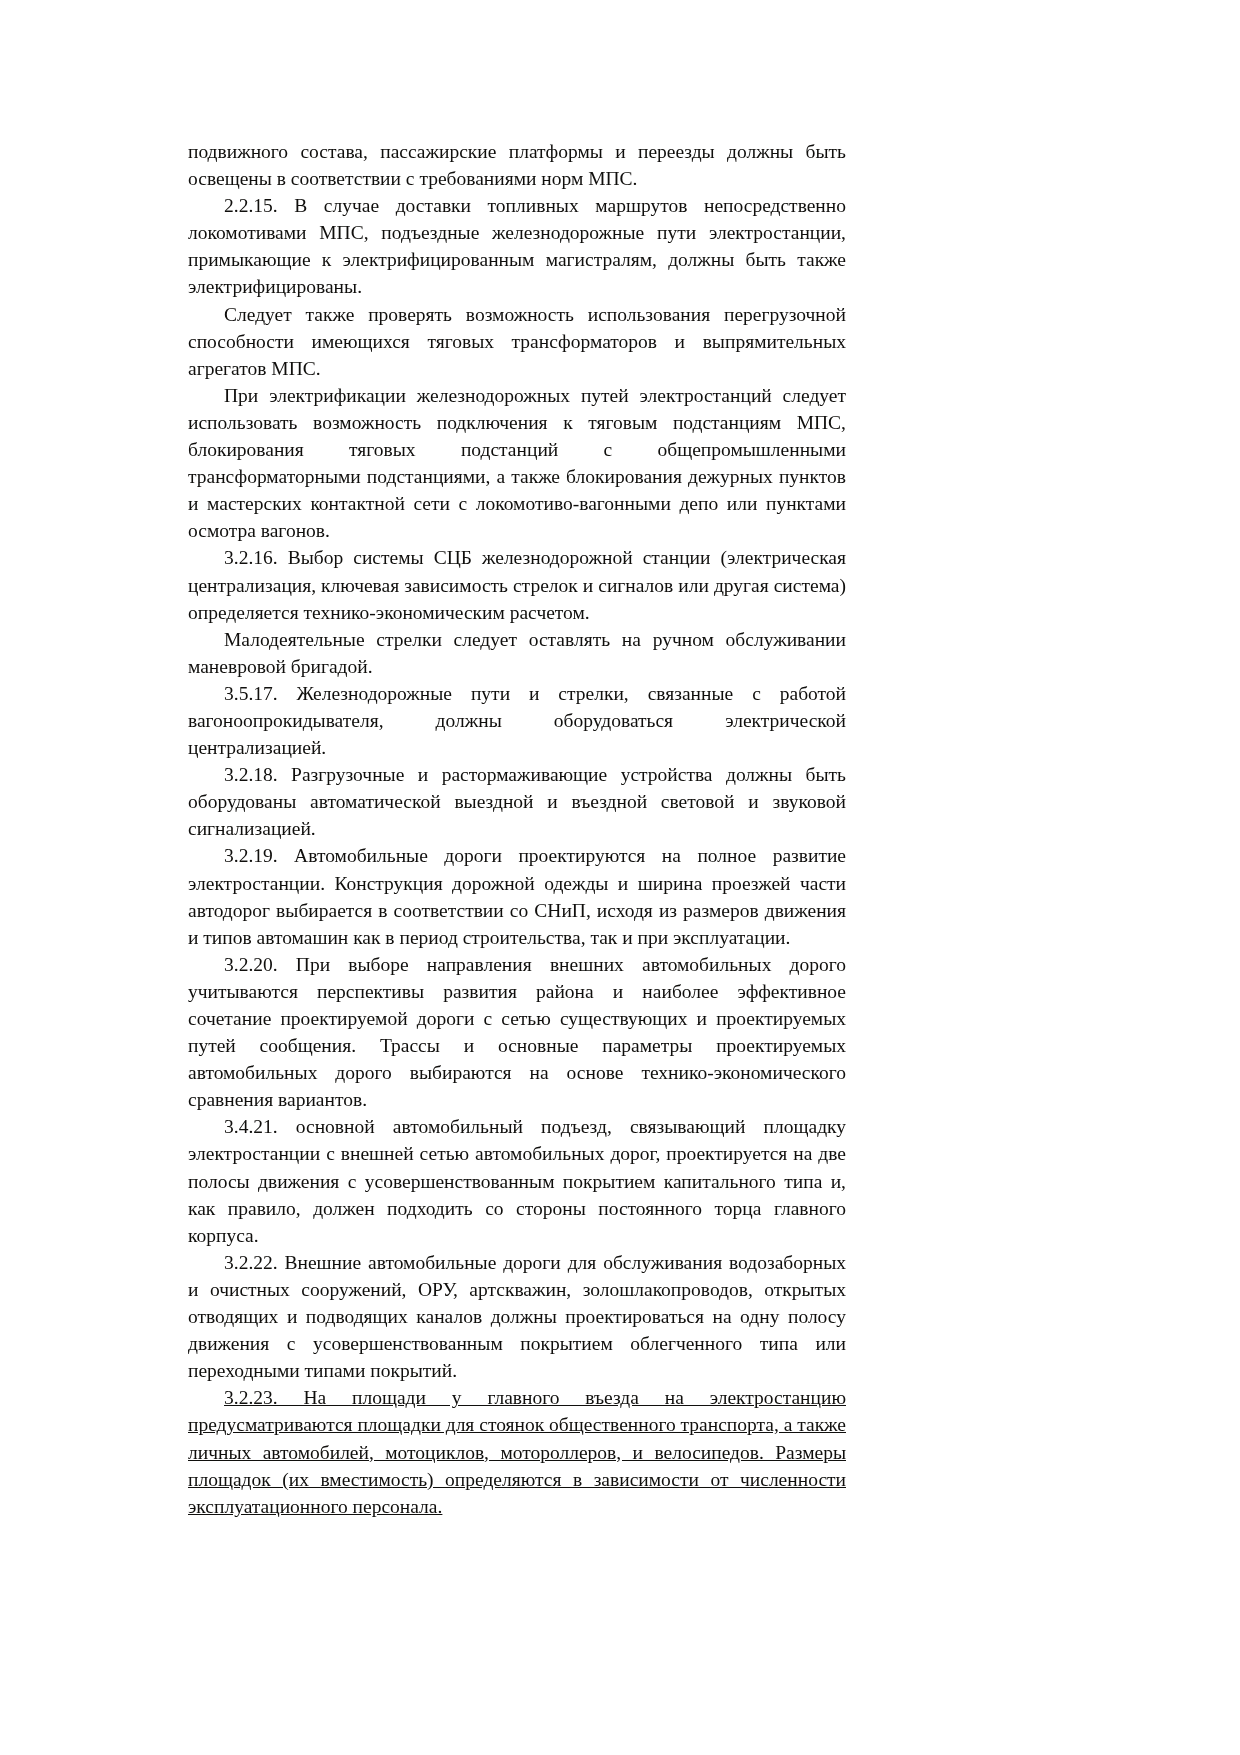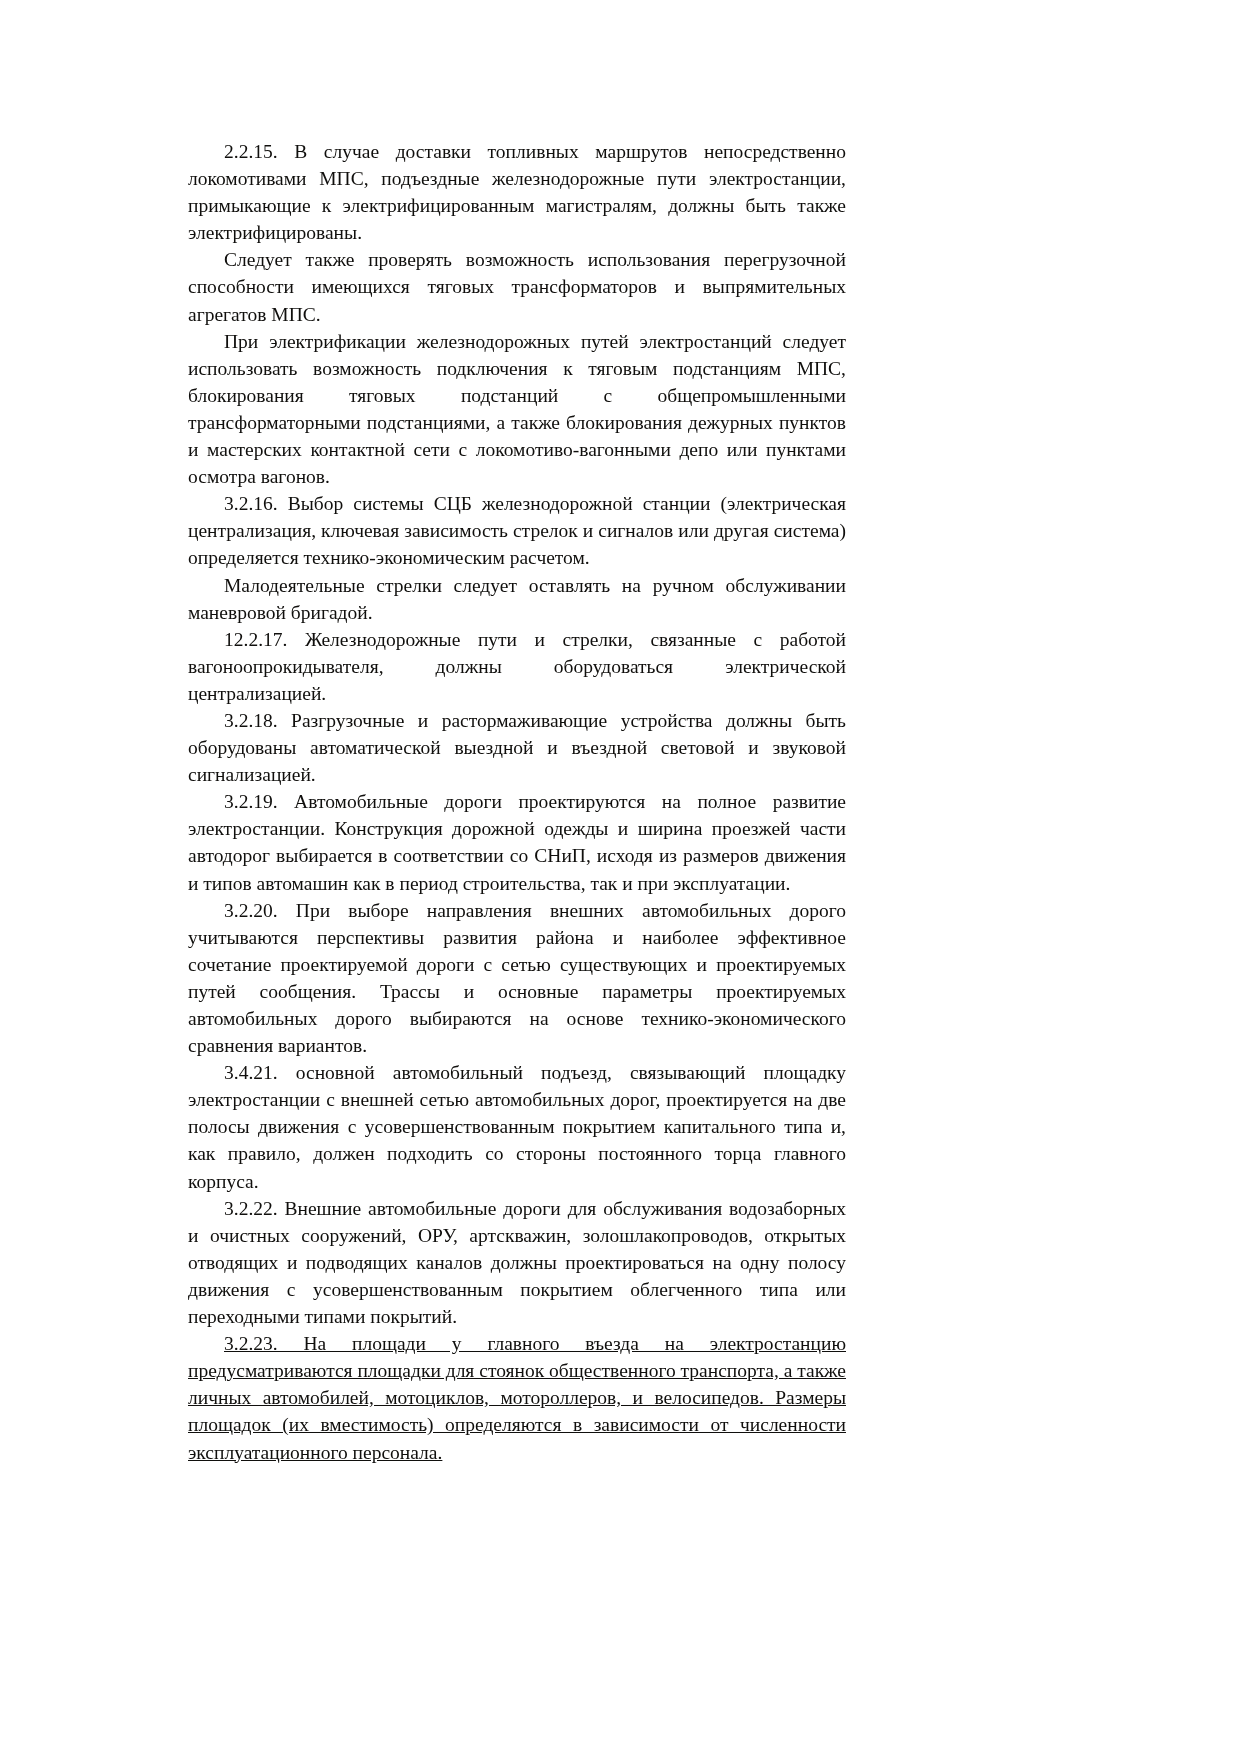--- a/index.html
+++ b/index.html
@@ -44,32 +44,33 @@
     text-decoration: underline;
   }
   
 </style>
 </head>
 <body>
 
 <div class="page">
   <div class="text-column">
 
+    <p class="para">подвижного состава, пассажирские платформы и переезды должны быть освещены в соответствии с требованиями норм МПС.</p>
 
     <p class="para indent">2.2.15. В случае доставки топливных маршрутов непосредственно локомотивами МПС, подъездные железнодорожные пути электростанции, примыкающие к электрифицированным магистралям, должны быть также электрифицированы.</p>
 
     <p class="para indent">Следует также проверять возможность использования перегрузочной способности имеющихся тяговых трансформаторов и выпрямительных агрегатов МПС.</p>
 
     <p class="para indent">При электрификации железнодорожных путей электростанций следует использовать возможность подключения к тяговым подстанциям МПС, блокирования тяговых подстанций с общепромышленными трансформаторными подстанциями, а также блокирования дежурных пунктов и мастерских контактной сети с локомотиво-вагонными депо или пунктами осмотра вагонов.</p>
 
     <p class="para indent">3.2.16. Выбор системы СЦБ железнодорожной станции (электрическая централизация, ключевая зависимость стрелок и сигналов или другая система) определяется технико-экономическим расчетом.</p>
 
     <p class="para indent">Малодеятельные стрелки следует оставлять на ручном обслуживании маневровой бригадой.</p>
 
-    <p class="para indent">12.2.17. Железнодорожные пути и стрелки, связанные с работой вагоноопрокидывателя, должны оборудоваться электрической централизацией.</p>
+    <p class="para indent">3.5.17. Железнодорожные пути и стрелки, связанные с работой вагоноопрокидывателя, должны оборудоваться электрической централизацией.</p>
 
 
     <p class="para indent">3.2.18. Разгрузочные и растормаживающие устройства должны быть оборудованы автоматической выездной и въездной световой и звуковой сигнализацией.</p>
 
     <p class="para indent">3.2.19. Автомобильные дороги проектируются на полное развитие электростанции. Конструкция дорожной одежды и ширина проезжей части автодорог выбирается в соответствии со СНиП, исходя из размеров движения и типов автомашин как в период строительства, так и при эксплуатации.</p>
 
     <p class="para indent">3.2.20. При выборе направления внешних автомобильных дорого учитываются перспективы развития района и наиболее эффективное сочетание проектируемой дороги с сетью существующих и проектируемых путей сообщения. Трассы и основные параметры проектируемых автомобильных дорого выбираются на основе технико-экономического сравнения вариантов.</p>
 
     <p class="para indent">3.4.21. основной автомобильный подъезд, связывающий площадку электростанции с внешней сетью автомобильных дорог, проектируется на две полосы движения с усовершенствованным покрытием капитального типа и, как правило, должен подходить со стороны постоянного торца главного корпуса.</p>
 

